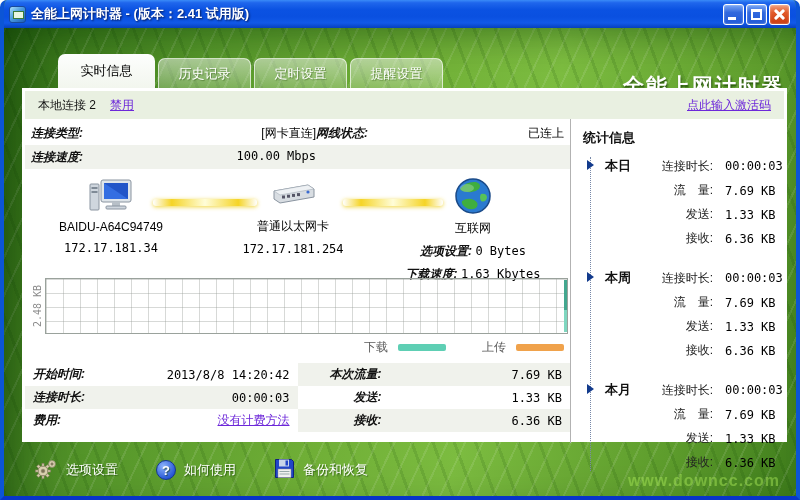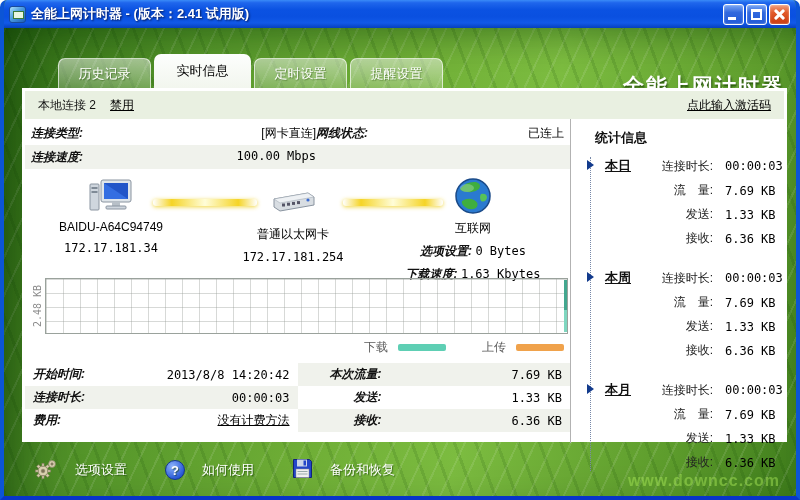--- a/index.html
+++ b/index.html
@@ -46,21 +46,21 @@
   .tab { width:93px; height:30px; border-radius:7px 7px 0 0; display:flex; align-items:center; justify-content:center;
     font-size:13px; color:#fff; cursor:pointer; border:1px solid rgba(255,255,255,.65); border-bottom:none;
     background:linear-gradient(180deg,rgba(255,255,255,.50),rgba(255,255,255,.22)); text-shadow:1px 1px 1px rgba(40,80,10,.5); }
   .tab.active { width:97px; height:34px; color:#000; text-shadow:none; border:none;
     background:linear-gradient(180deg,#fdfefd,#f2f6ee); }
 
   
   .panel { position:absolute; left:18px; right:9px; top:60px; bottom:54px; background:#fff; padding:3px; font-size:12px; }
   .conn-bar { height:28px; background:#e9f0e1; display:flex; align-items:center; padding:0 13px; }
   .conn-label { color:#111; }
-  a.link { color:#000000; text-decoration:underline; cursor:pointer; }
+  a.link { color:#6d28d9; text-decoration:underline; cursor:pointer; }
   .conn-bar .disable { margin-left:14px; }
   .conn-bar .activate { margin-left:auto; }
 
   .panel-body { display:flex; height:calc(100% - 24px); }
   .main { flex:1; padding-top:2px; min-width:0; }
   .sidebar { width:214px; border-left:1px solid #b2b2b2; padding:6px 8px 0 12px; }
 
   
   .info-row { display:flex; height:24px; align-items:center; padding:0 6px; }
   .bg-alt { background:#f0f2ec; }
@@ -73,21 +73,21 @@
   .diagram { position:relative; height:102px; margin-top:4px; }
   .node { position:absolute; text-align:center; }
   .node .nm { margin-top:3px; }
   .node .ip { margin-top:7px; }
   .cable { position:absolute; height:7px; border-radius:3px;
     background:linear-gradient(90deg,rgba(255,225,60,0) 0%,#f5d426 18%,#fffdd8 50%,#f5d426 82%,rgba(255,225,60,0) 100%);
     box-shadow:0 1px 4px rgba(240,210,40,.9); }
   .cable.c1 { left:128px; top:26px; width:104px; }
   .cable.c2 { left:318px; top:26px; width:100px; }
   .node.computer { left:16px; top:2px; width:140px; }
-  .node.adapter { left:198px; top:8px; width:140px; }
+  .node.adapter { left:198px; top:0; width:140px; }
   .node.internet { left:360px; top:2px; width:176px; }
   .speedline { margin-top:6px; white-space:nowrap; text-align:center; }
   .icon-box { height:42px; display:flex; align-items:center; justify-content:center; }
 
   
   .graph-row { display:flex; margin-top:3px; padding-left:4px; }
   .ylab { width:16px; display:flex; align-items:center; justify-content:center;
     writing-mode:vertical-rl; transform:rotate(180deg); font-size:10px; color:#8a8a8a; }
   .plot { flex:1; height:56px; border:1px solid #9aa29c; position:relative; margin-right:2px;
     background-image:
@@ -102,34 +102,34 @@
 
   
   .sess { display:flex; margin-top:4px; }
   .sess .col { flex:1; }
   .srow { display:flex; height:23px; align-items:center; padding:0 8px; }
   .srow .lbl { width:86px; }
   .col.right .lbl { width:76px; text-align:right; }
   .srow .val { flex:1; text-align:right; }
 
   
-  .sb-title { font-weight:bold; font-size:13px; color:#111; margin:4px 0 10px 12px; }
+  .sb-title { font-weight:bold; font-size:13px; color:#111; margin:4px 0 10px 0; }
   .tree { border-left:1px dotted #7788a8; margin-left:7px; padding-left:0; }
   .group { position:relative; padding-left:14px; margin-bottom:22px; }
   .bullet { position:absolute; left:-4px; top:3px; width:0; height:0; cursor:pointer;
     border-left:7px solid #123a8c; border-top:5px solid transparent; border-bottom:5px solid transparent; }
   .ggrid { display:grid; grid-template-columns:34px 74px 1fr; row-gap:7px; align-items:center; }
-  .gname { font-weight:bold; font-size:13px; color:#111;text-decoration:underline; }
+  .gname { font-weight:bold; font-size:13px; color:#111; }
   .glbl { text-align:right; color:#222; }
   .gval { text-align:left; padding-left:12px; }
 
   
   .toolbar { position:absolute; left:0; right:0; bottom:0; height:52px; display:flex; align-items:center;
     padding-left:30px; gap:38px; color:#fff; font-size:13px; }
-  .tool { display:flex; align-items:center; gap:17px; cursor:pointer; text-shadow:1px 1px 1px rgba(20,60,0,.6); }
+  .tool { display:flex; align-items:center; gap:8px; cursor:pointer; text-shadow:1px 1px 1px rgba(20,60,0,.6); }
   .help-ic { width:20px; height:20px; border-radius:50%; border:1px solid #16368e; color:#fff; font-weight:bold;
     background:radial-gradient(circle at 35% 30%,#8db4fa,#2a5ad8 70%,#1a3fae); display:flex; align-items:center; justify-content:center; font-size:13px; }
   .watermark { position:absolute; right:16px; bottom:6px; text-align:center; color:#a4e455; opacity:.5; font-weight:bold; pointer-events:none; }
   .wm1 { font-size:22px; letter-spacing:3px; border-bottom:2px solid rgba(170,230,90,.6); padding-bottom:2px; }
   .wm2 { font-size:16px; letter-spacing:1px; margin-top:2px; }
 </style>
 </head>
 <body>
 
 <div class="window">
@@ -152,22 +152,22 @@
   </div>
 
   <div class="app-bg">
 
     <div class="brand">
       <div class="brand-name">全能上网计时器</div>
       <div class="brand-site">www.won-soft.com</div>
     </div>
 
     <div class="tabs">
+      <div class="tab active">实时信息</div>
       <div class="tab">历史记录</div>
-      <div class="tab active">实时信息</div>
       <div class="tab">定时设置</div>
       <div class="tab">提醒设置</div>
     </div>
 
     <div class="panel">
 
       <div class="conn-bar">
         <span class="conn-label">本地连接 2</span>
         <a class="link disable">禁用</a>
         <a class="link activate">点此输入激活码</a>

